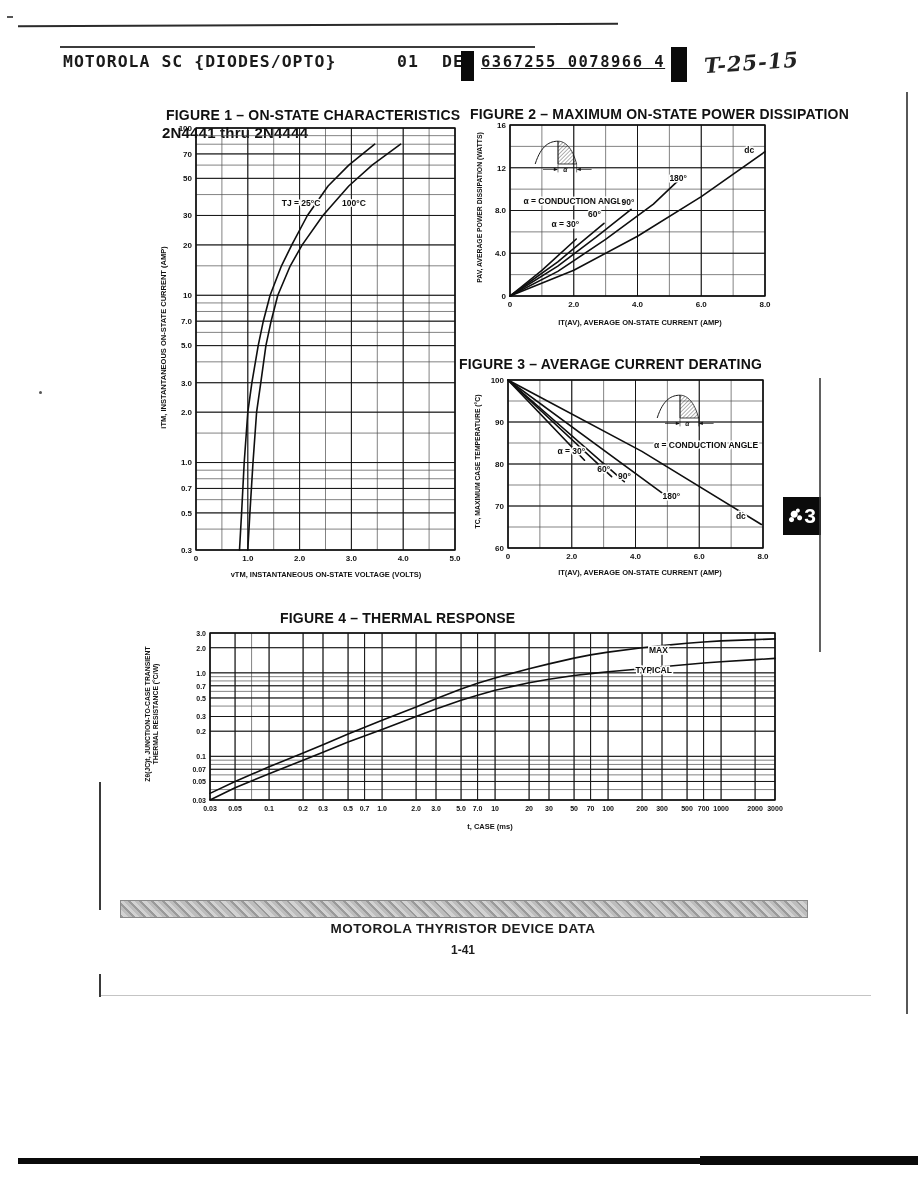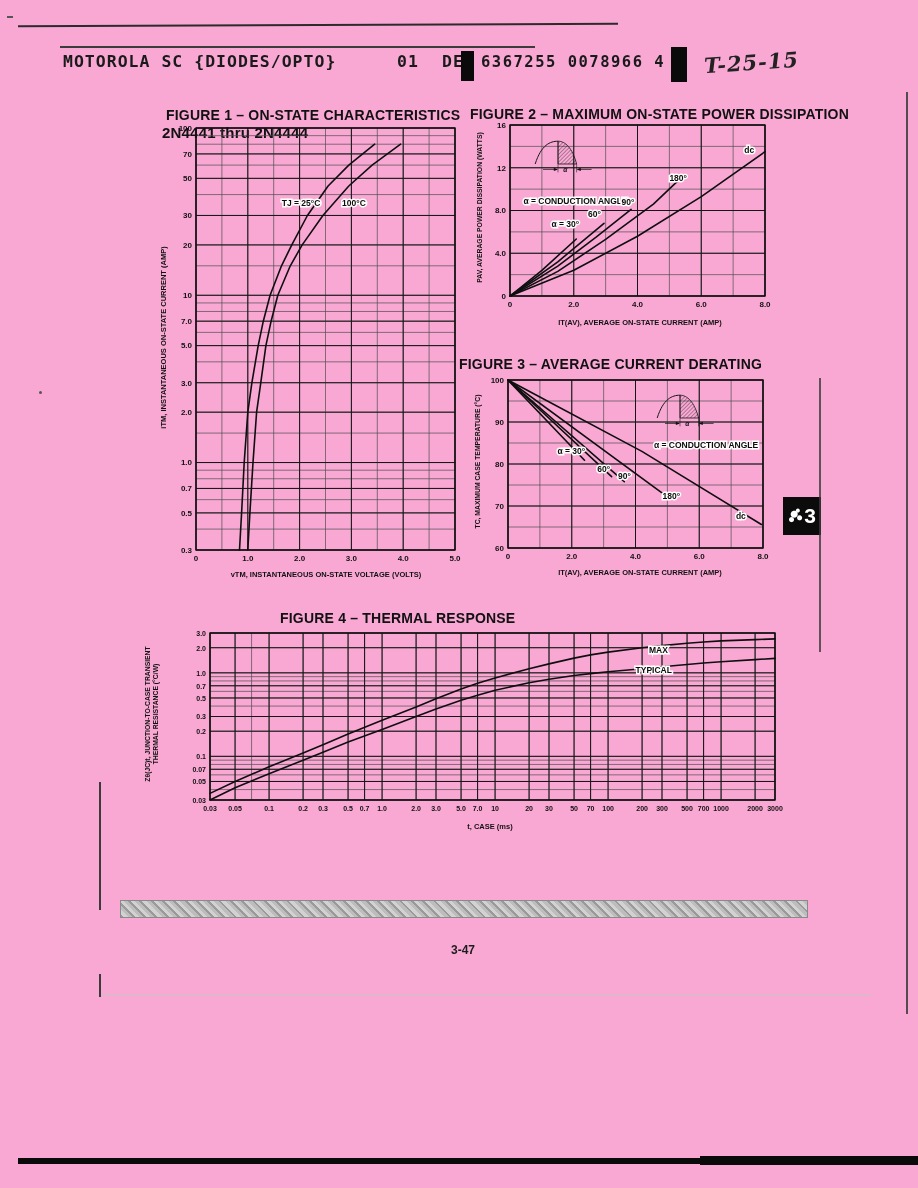--- a/index.html
+++ b/index.html
@@ -1,16 +1,16 @@
 <!DOCTYPE html>
 <html><head>
 <meta charset="utf-8">
 <style>
   html,body{margin:0;padding:0;background:#e8e8e8;}
-  .page{position:relative;width:918px;height:1188px;background:#f9a8d4;margin:0 auto;
+  .page{position:relative;width:918px;height:1188px;background:#ffffff;margin:0 auto;
         font-family:"Liberation Sans",sans-serif;overflow:hidden;}
   .abs{position:absolute;}
   .hline{position:absolute;background:#2b2b2b;}
   .vline{position:absolute;background:#3a3a3a;}
   .ocr{font-family:"DejaVu Sans Mono",monospace;font-weight:bold;color:#1a1a1a;}
   .header-main{font-size:16.5px;letter-spacing:1px;}
   .header-code{font-size:15.5px;letter-spacing:1.5px;}
   .redaction{position:absolute;background:#0a0a0a;}
   .handwritten{font-family:"DejaVu Serif",serif;font-style:italic;font-weight:bold;
                font-size:21px;color:#222;transform:rotate(-4deg);letter-spacing:1px;}
@@ -51,21 +51,21 @@
 
   <div class="hline" style="left:18px;top:24px;width:600px;height:2px;transform:rotate(-0.25deg);"></div>
   <div class="hline" style="left:60px;top:46px;width:475px;height:1.5px;background:#3c3c3c;"></div>
   <div class="speck" style="left:7px;top:16px;width:6px;height:2px;"></div>
   <div class="speck" style="left:39px;top:391px;width:3px;height:3px;border-radius:50%;"></div>
 
   <div class="abs ocr header-main" style="left:63px;top:52px;">MOTOROLA SC {DIODES/OPTO}</div>
   <div class="abs ocr header-main" style="left:397px;top:52px;">01</div>
   <div class="abs ocr header-main" style="left:442px;top:52px;">DE</div>
   <div class="redaction" style="left:461px;top:51px;width:13px;height:30px;"></div>
-  <div class="abs ocr header-code" style="left:481px;top:53px;">6367255 0078966 4</div>
+  <div class="abs ocr header-code" style="left:481px;top:53px;text-decoration:underline;">6367255 0078966 4</div>
   <div class="redaction" style="left:671px;top:47px;width:16px;height:35px;"></div>
   <div class="abs handwritten" style="left:704px;top:50px;">T-25-15</div>
   <div class="abs part-range" style="left:162px;top:76px;">2N4441 thru 2N4444</div>
 
   <div class="chart-title" style="left:166px;top:107px;width:330px;">FIGURE 1 – ON-STATE CHARACTERISTICS</div>
   <div class="axis-title y-rot" style="left:-48px;top:333px;width:422px;">iTM, INSTANTANEOUS ON-STATE CURRENT (AMP)</div>
   <div class="plot-host" data-chart-idx="0" style="left:160px;top:120px;">
       <svg width="309" height="452">
         <line x1="36" y1="8" x2="36" y2="430" stroke="#4d4d4d" stroke-width="0.7"></line>
         <line x1="61.900000000000006" y1="8" x2="61.900000000000006" y2="430" stroke="#4d4d4d" stroke-width="0.7"></line>
@@ -447,18 +447,19 @@
     <span class="splatter"></span>
   </div>
 
   <div class="vline" style="left:906px;top:92px;width:1.5px;height:922px;opacity:.85;"></div>
   <div class="vline" style="left:819px;top:378px;width:1.5px;height:274px;opacity:.8;"></div>
   <div class="vline" style="left:99px;top:782px;width:2px;height:128px;"></div>
   <div class="vline" style="left:99px;top:974px;width:2px;height:23px;"></div>
   <div class="hline" style="left:101px;top:995px;width:770px;height:1px;background:#c4c4c4;"></div>
 
   <div class="footer-band"></div>
-  <div class="footer-page">3-47</div>
+  <div class="footer-title">MOTOROLA THYRISTOR DEVICE DATA</div>
+  <div class="footer-page">1-41</div>
 
   <div class="hline" style="left:18px;top:1158px;width:900px;height:6px;background:#0a0a0a;"></div>
   <div class="hline" style="left:700px;top:1156px;width:218px;height:9px;background:#0a0a0a;"></div>
 
 </div>
 
 </body></html>

